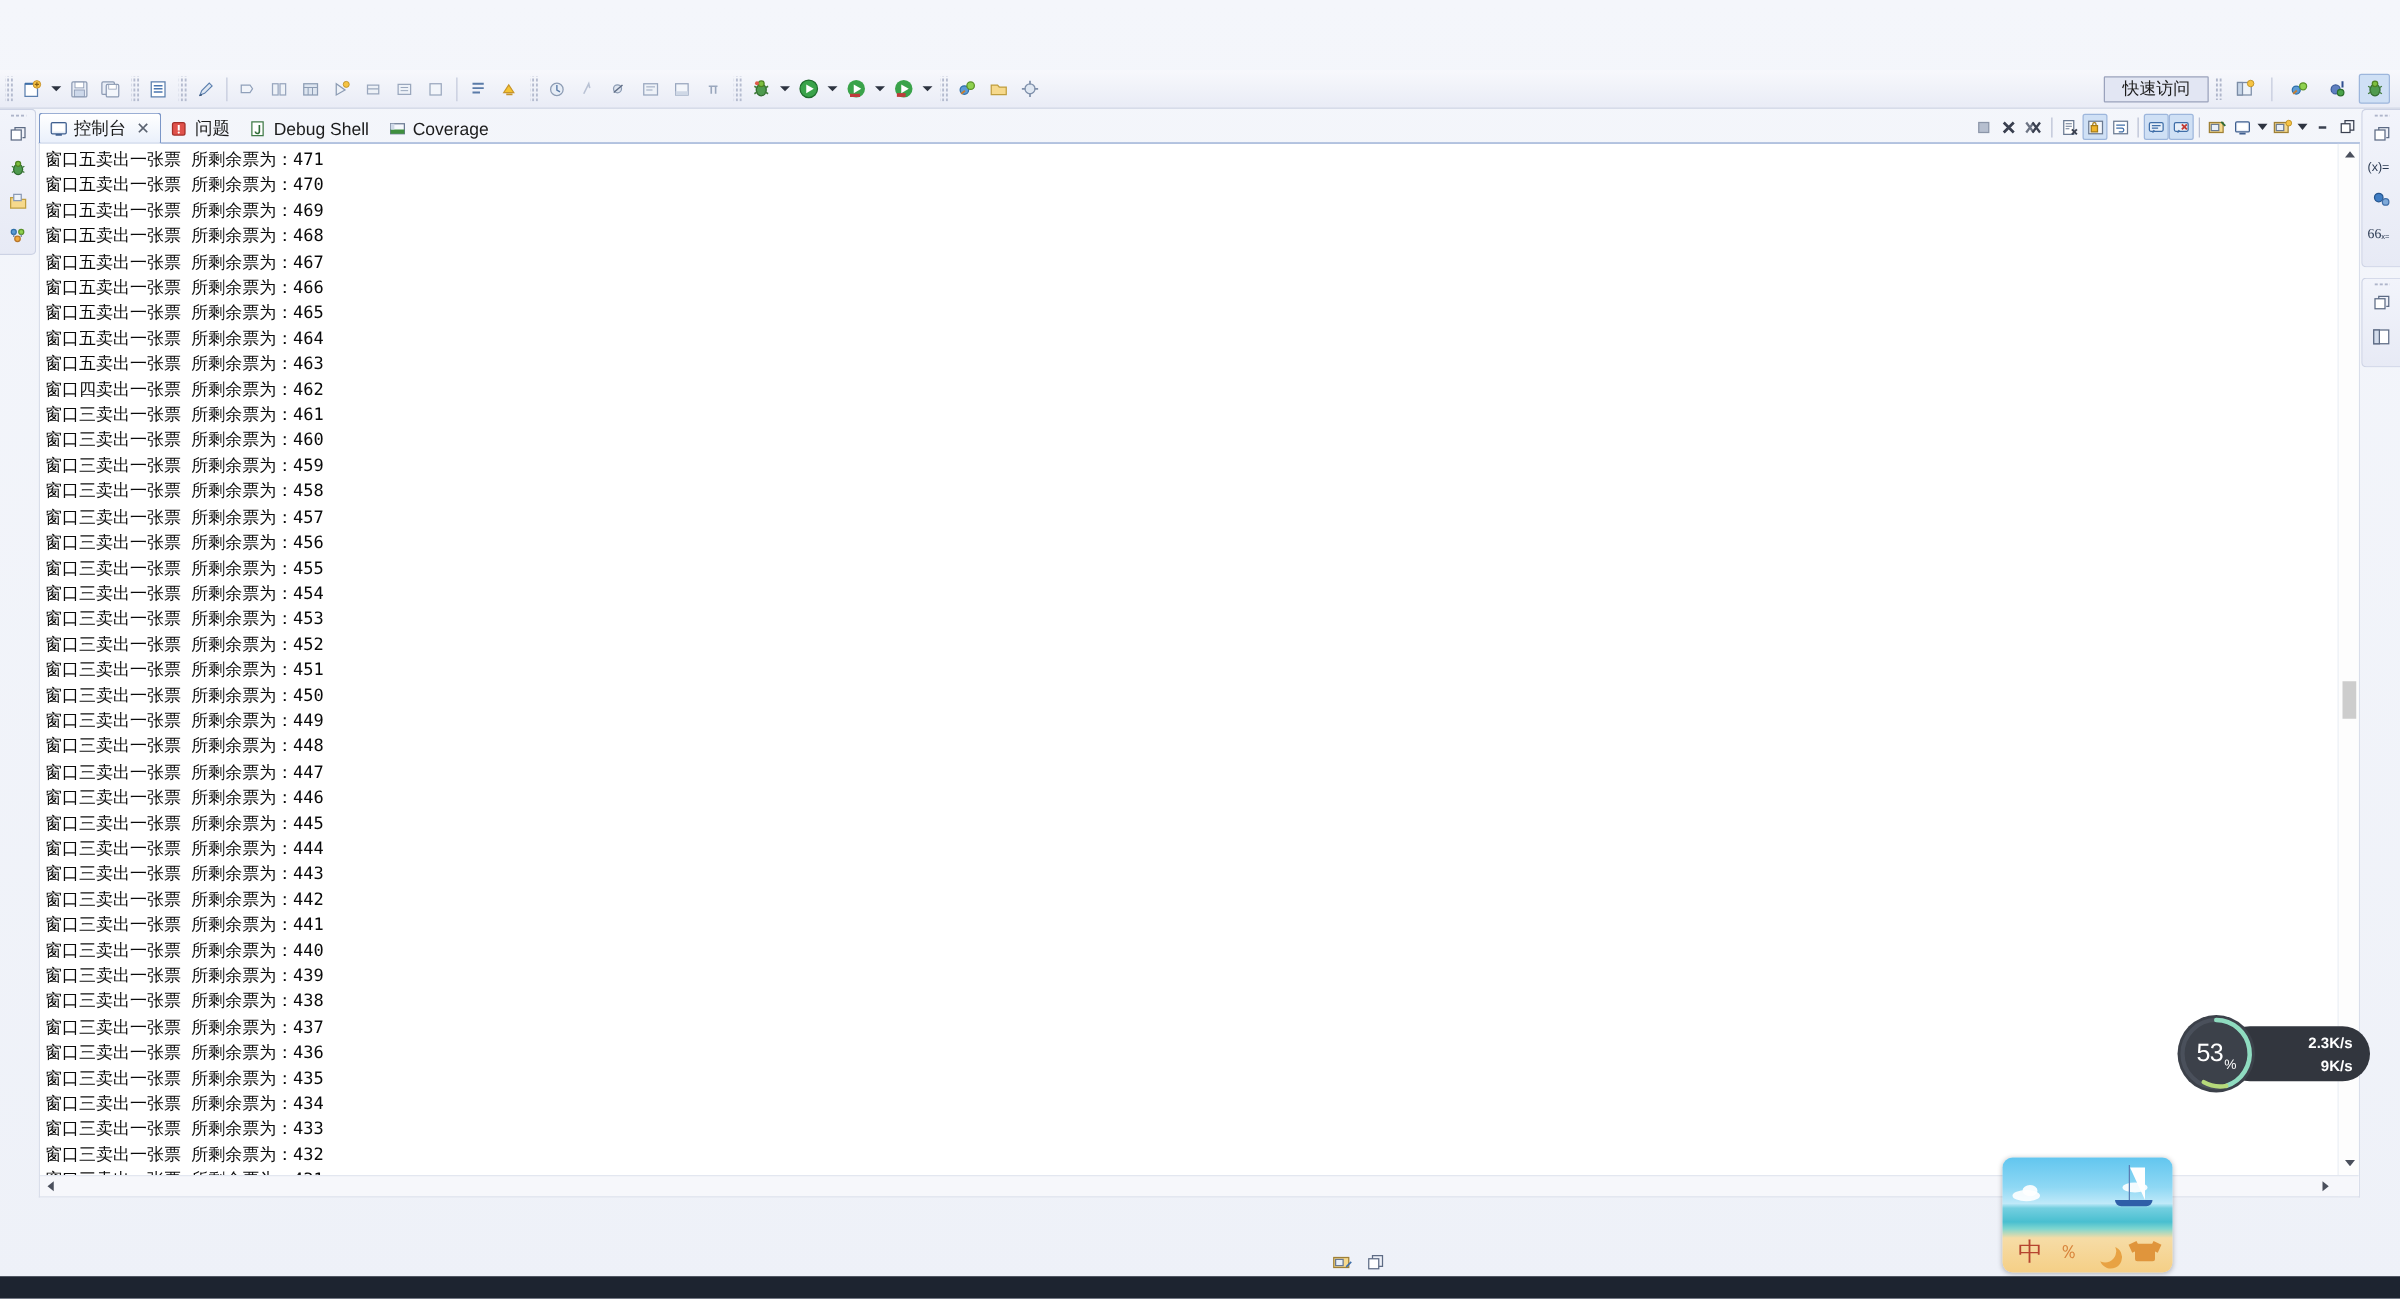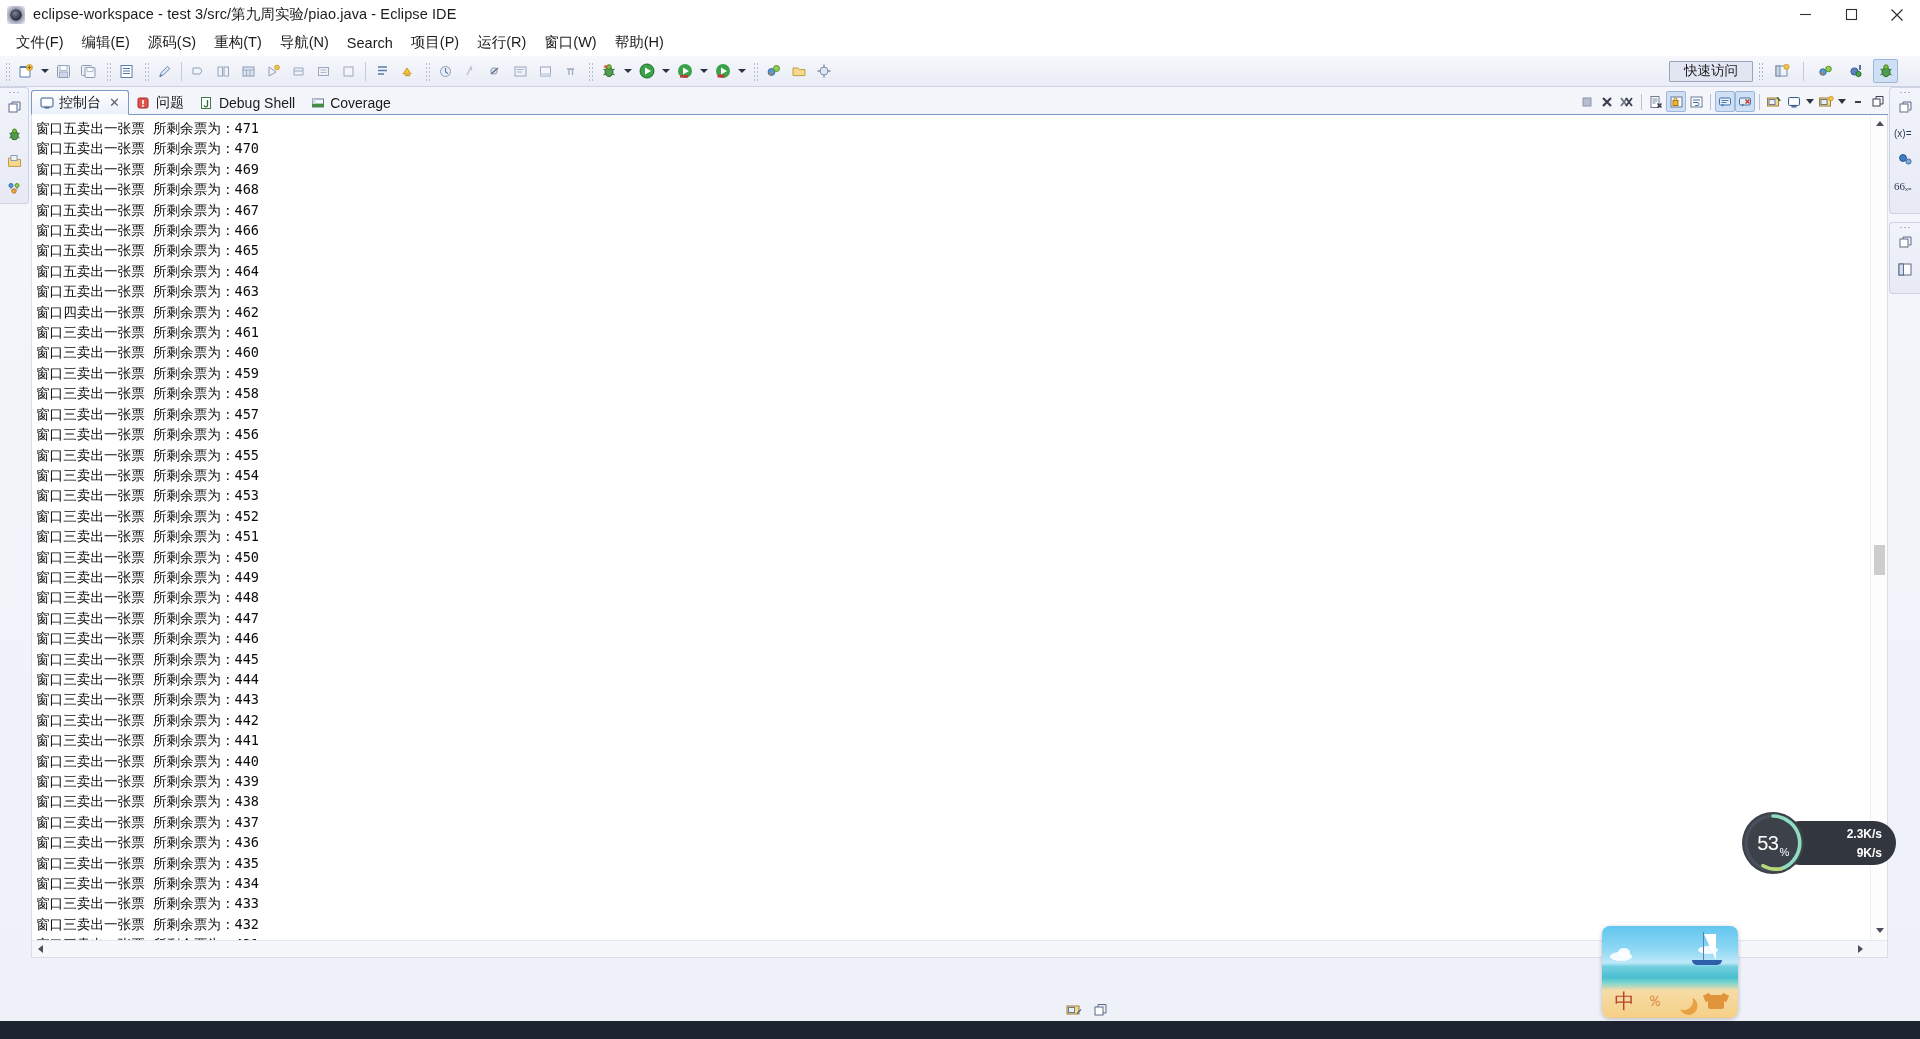--- a/index.html
+++ b/index.html
@@ -61,21 +61,21 @@
   .tgrip { width: 7px; height: 20px; margin: 0 2px 0 4px; flex:none;
     background-image: radial-gradient(circle, #aeb5ca 1px, transparent 1px);
     background-size: 3px 4px; background-position: 1px 1px; opacity: .9; }
   .tbtn { width: 25px; height: 24px; display:flex; align-items:center; justify-content:center; flex:none; }
   .tbtn svg { display:block; }
   .tsep { width:1px; height:19px; background:#c3c9dc; margin: 0 4px; flex:none; }
   .tarrow { width: 13px; height:24px; display:flex; align-items:center; justify-content:center; flex:none;}
   .tarrow i { width:0;height:0;border-left:4px solid transparent;border-right:4px solid transparent;
               border-top:4px solid #2d3340; display:block;}
   .quickaccess {
-    margin-left:auto; display:flex; align-items:center; gap:5px; padding-right: 22px;
+    margin-left:auto; display:flex; align-items:center; gap:5px; padding-right: 8px;
   }
   .qa-field {
     width: 84px; height: 21px; background: #e2e6f3;
     border: 1px solid #9aa2bc; border-radius: 1px;
     font-size: 13.5px; color: #1b1b1b; display:flex; align-items:center; justify-content:center;
   }
   .qa-sep { width: 6px; height: 18px;
     background-image: radial-gradient(circle, #aeb5ca 1px, transparent 1px);
     background-size: 3px 4px; }
 
@@ -253,54 +253,21 @@
   .ime-shirt .b { position:absolute; left:2px; top:2px; width:16px;height:14px; background:#e0953c; border-radius:2px;}
   .ime-shirt .l { position:absolute; left:-2px; top:1px; width:7px;height:7px;background:#e0953c; transform:rotate(-25deg);}
   .ime-shirt .r { position:absolute; right:-2px; top:1px; width:7px;height:7px;background:#e0953c; transform:rotate(25deg);}
   .ime-pct { font-size:15px; color:#d8833a; }
 </style>
 </head>
 <body>
 
 <div id="app">
 
-  <div class="titlebar">
-    <div class="tb-icon"></div>
-    <div class="tb-title">eclipse-workspace - test 3/src/第九周实验/piao.java - Eclipse IDE</div>
-    <div class="winbtns">
-      <div class="winbtn">
-        <svg width="13" height="13" viewBox="0 0 13 13">
-            <path d="M1 6.5 h11" stroke="#303030" stroke-width="1.1" fill="none"></path>
-          </svg>
-      </div>
-      <div class="winbtn">
-        <svg width="13" height="13" viewBox="0 0 13 13">
-            <rect x="1.5" y="1.5" width="10" height="10" stroke="#303030" stroke-width="1.1" fill="none"></rect>
-          </svg>
-      </div>
-      <div class="winbtn close">
-        <svg width="14" height="14" viewBox="0 0 14 14">
-            <path d="M1.5 1.5 L12.5 12.5 M12.5 1.5 L1.5 12.5" stroke="#303030" stroke-width="1.2" fill="none"></path>
-          </svg>
-      </div>
-    </div>
-  </div>
-
-  <div class="menubar">
-    <div class="menuitem">文件(F)</div>
-    <div class="menuitem">编辑(E)</div>
-    <div class="menuitem">源码(S)</div>
-    <div class="menuitem">重构(T)</div>
-    <div class="menuitem">导航(N)</div>
-    <div class="menuitem">Search</div>
-    <div class="menuitem">项目(P)</div>
-    <div class="menuitem">运行(R)</div>
-    <div class="menuitem">窗口(W)</div>
-    <div class="menuitem">帮助(H)</div>
-  </div>
+
 
   <div class="toolbar">
     <div class="tgrip"></div>
 
     <div class="tbtn">
       <svg width="17" height="17" viewBox="0 0 17 17">
         <path d="M3 4h7l3 3v7H3z" fill="#fff" stroke="#5b7fae" stroke-width="1"></path>
         <path d="M3 4h6.5" stroke="#3d6ea8" stroke-width="1.6"></path>
         <circle cx="12.5" cy="4.5" r="3" fill="#f6c343" stroke="#c8922b" stroke-width=".8"></circle>
         <path d="M12.5 2.8v3.4 M10.8 4.5h3.4" stroke="#8a5f12" stroke-width="1"></path>

